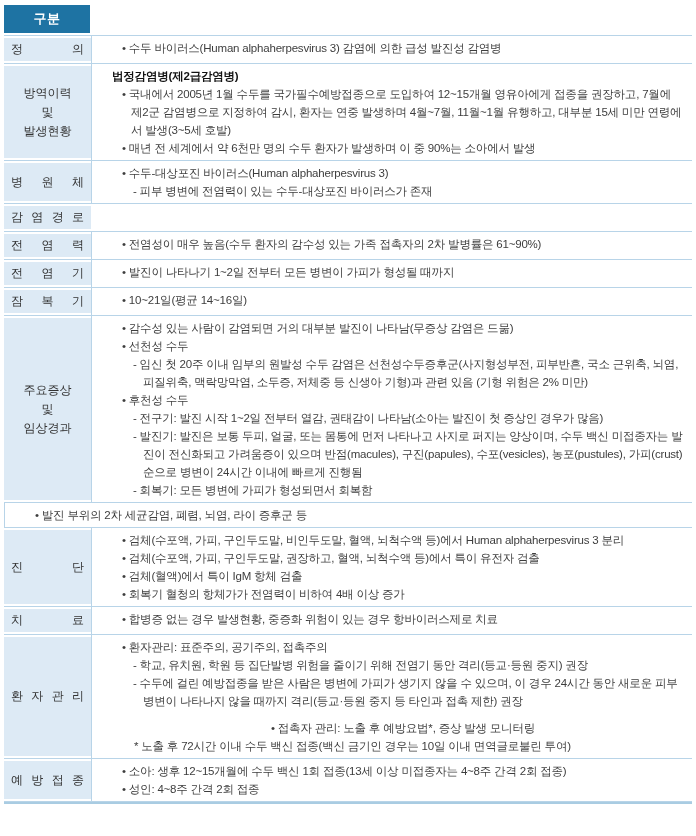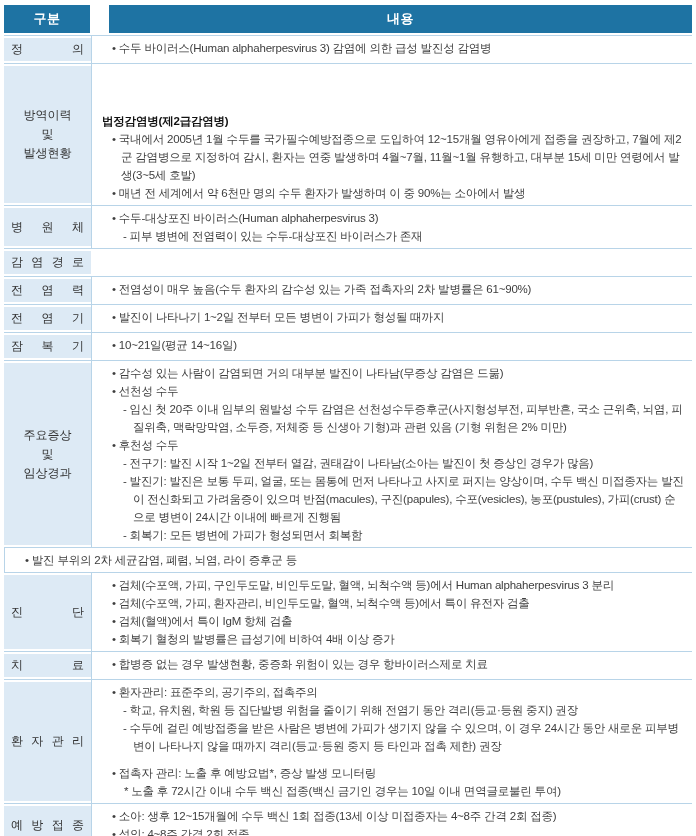--- a/index.html
+++ b/index.html
@@ -27,35 +27,34 @@
   
   .tbody{border-top:1px solid var(--divider);}
   .trow{display:flex;border-bottom:1px solid var(--divider);align-items:stretch;}
   .tlabel{flex:0 0 87px;display:flex;padding:2px 0 2px 0;}
   .tlabel-in{
     flex:1;background:var(--label-bg);display:flex;align-items:center;justify-content:center;
     font-size:12px;color:#333333;padding:2px 7px;line-height:19px;
   }
   .lab-just{width:100%;text-align:justify;text-align-last:justify;}
   .lab-center{width:100%;text-align:center;text-align-last:center;white-space:pre-line;}
-  .tcell{flex:1;border-left:1px solid var(--divider);padding:3px 8px 3px 10px;min-width:0;}
+  .tcell{flex:1;border-left:1px solid var(--divider);padding:3px 8px 3px 20px;min-width:0;}
   .ln{font-size:11.5px;line-height:18px;color:var(--text);letter-spacing:-0.2px;}
-  .ln-bold{font-weight:bold;color:#111111;margin-top:45px;}
+  .ln-bold{font-weight:bold;color:#111111;}
   .ln-b{padding-left:19px;text-indent:-9px;}
   .ln-d{padding-left:31px;text-indent:-10px;}
   .ln-s{padding-left:32px;text-indent:-10px;}
-  .ln-gap{margin-top:9px;}
+  .ln-gap{margin-top:9px;text-align:center;}
 </style>
 </head>
 <body>
 
 <div class="tbl">
   <div class="thead">
     <div class="th th-left">구분</div>
-    <div class="th th-right">내용</div>
   </div>
   <div class="tbody" id="tbody">
       <div class="trow">
         <div class="tlabel">
           <div class="tlabel-in">
             <span class="lab-just">정 의</span>
           </div>
         </div>
         <div class="tcell">
           <div class="ln ln-b">• 수두 바이러스(Human alphaherpesvirus 3) 감염에 의한 급성 발진성 감염병</div>
@@ -147,23 +146,23 @@
         </div>
       </div>
       <div class="trow">
         <div class="tlabel">
           <div class="tlabel-in">
             <span class="lab-just">진 단</span>
           </div>
         </div>
         <div class="tcell">
           <div class="ln ln-b">• 검체(수포액, 가피, 구인두도말, 비인두도말, 혈액, 뇌척수액 등)에서 Human alphaherpesvirus 3 분리</div>
-          <div class="ln ln-b">• 검체(수포액, 가피, 환자관리, 비인두도말, 혈액, 뇌척수액 등)에서 특이 유전자 검출</div>
+          <div class="ln ln-b">• 검체(수포액, 가피, 구인두도말, 권장하고, 혈액, 뇌척수액 등)에서 특이 유전자 검출</div>
           <div class="ln ln-b">• 검체(혈액)에서 특이 IgM 항체 검출</div>
-          <div class="ln ln-b">• 회복기 혈청의 발병률은 급성기에 비하여 4배 이상 증가</div>
+          <div class="ln ln-b">• 회복기 혈청의 항체가가 전염력이 비하여 4배 이상 증가</div>
         </div>
       </div>
       <div class="trow">
         <div class="tlabel">
           <div class="tlabel-in">
             <span class="lab-just">치 료</span>
           </div>
         </div>
         <div class="tcell">
           <div class="ln ln-b">• 합병증 없는 경우 발생현황, 중증화 위험이 있는 경우 항바이러스제로 치료</div>

